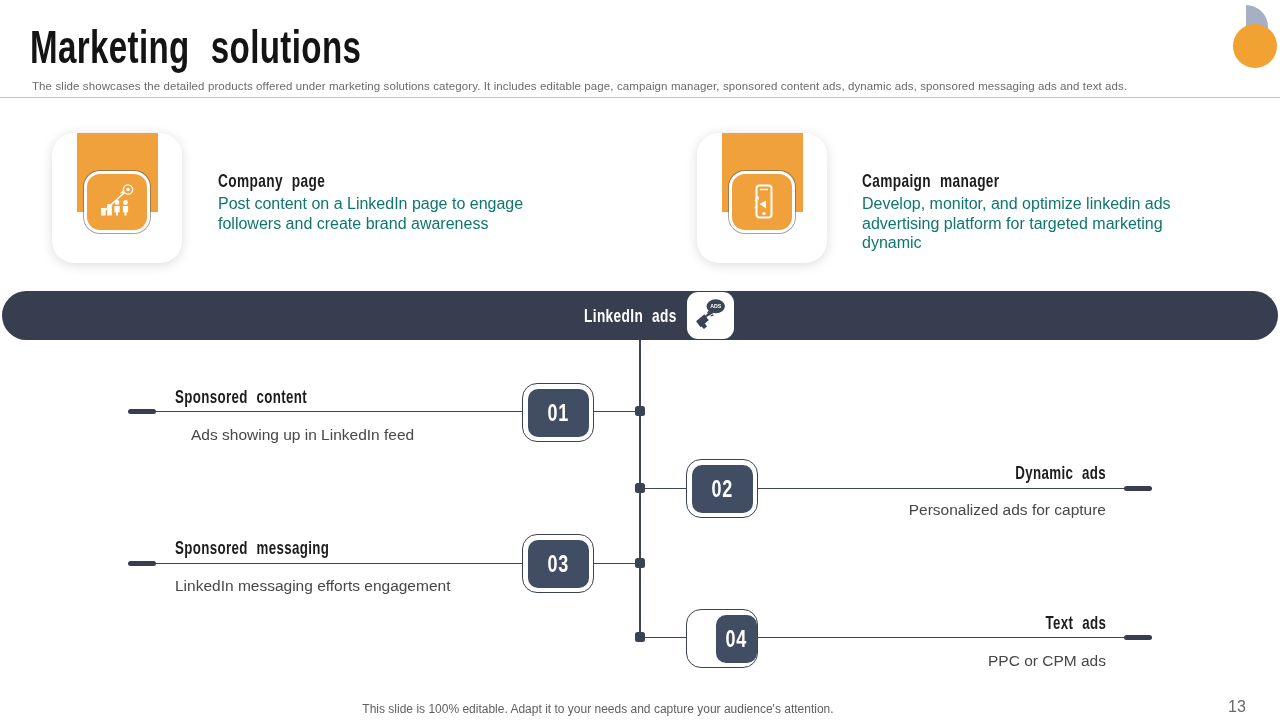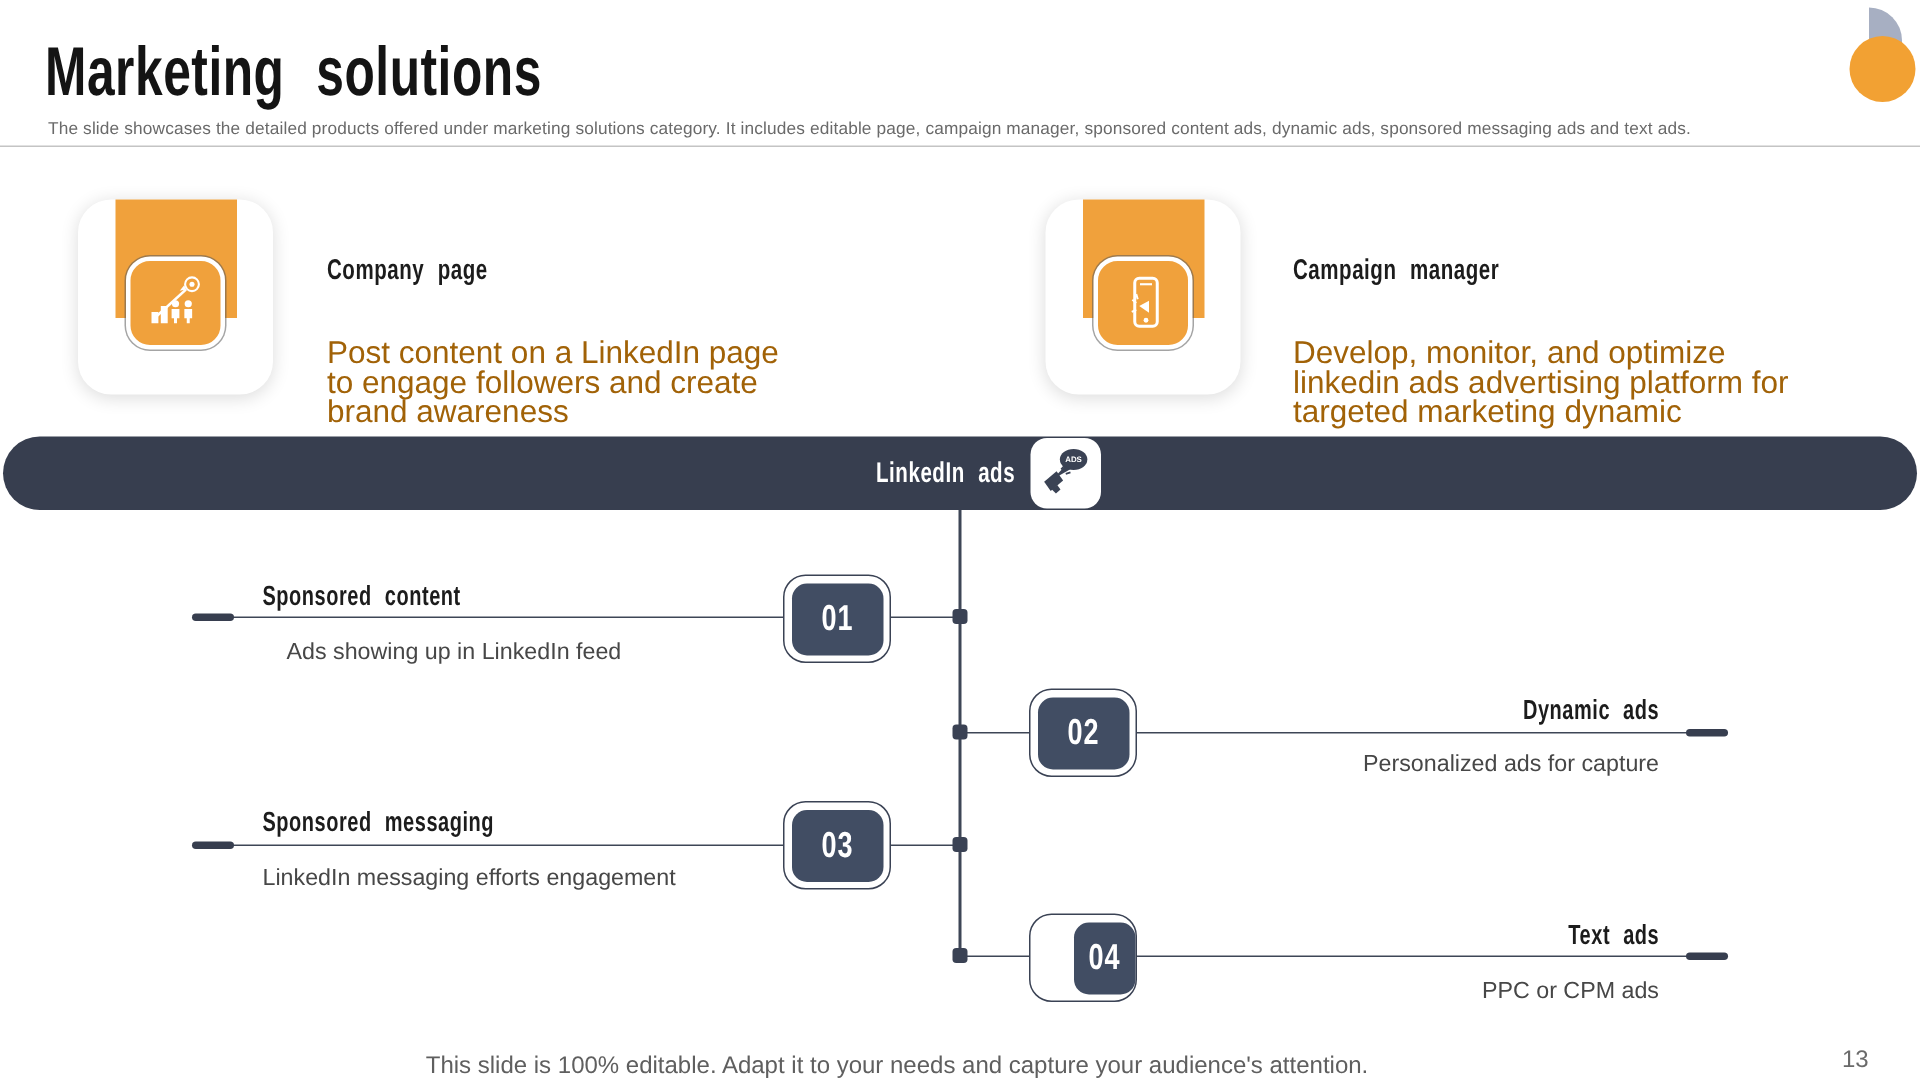--- a/index.html
+++ b/index.html
@@ -33,21 +33,21 @@
   .flag-1 { left:77px; top:133px; }
   .flag-2 { left:722px; top:133px; }
   .icon-box {
     width:66px; height:62px; background:#f0a13c; border:3px solid #ffffff;
     border-radius:16px; box-shadow:0 0 0 1px rgba(90,90,90,.55);
     display:flex; align-items:center; justify-content:center;
   }
   .icon-box-1 { left:84px; top:171px; }
   .icon-box-2 { left:729px; top:171px; }
   .card-heading { font-size:19px; line-height:19px; }
-  .card-desc { font-size:21px; line-height:19.5px; color:#a16207;margin-top:32px; }
+  .card-desc { font-size:16px; line-height:19.5px; color:#0f766e; }
   .card-head-1 { left:218px; top:171px; }
   .card-desc-1 { left:218px; top:194px; width:315px; }
   .card-head-2 { left:862px; top:171px; }
   .card-desc-2 { left:862px; top:194px; width:360px; }
 
   
   .banner { left:2px; top:291px; width:1276px; height:49px; background:#373e4f; border-radius:25px; }
   .banner-label { left:540px; top:291px; width:180px; height:49px; display:flex; align-items:center; justify-content:center;
                   color:#ffffff; font-size:19px; }
   .banner-icon { left:687px; top:292px; width:47px; height:47px; background:#ffffff; border-radius:11px;
@@ -182,16 +182,16 @@
     <div class="abs node" style="left:635px; top:632px;"></div>
     <div class="abs tl-title cond cx-r ta-r" style="right:174px; top:613px;">Text ads</div>
     <div class="abs tl-desc ta-r" style="right:174px; top:652px;">PPC or CPM ads</div>
     <div class="abs badge" style="left:686px; top:609px;padding-left:29px;">
       <div class="badge-inner">
         <span class="badge-num">04</span>
       </div>
     </div>
   </div>
 
-  <div class="abs" style="left:0; top:702px; width:1196px; text-align:center; font-size:16px; color:#5f5f5f;">This slide is 100% editable. Adapt it to your needs and capture your audience's attention.</div>
+  <div class="abs" style="left:0; top:702px; width:1196px; text-align:center; font-size:12px; color:#5f5f5f;">This slide is 100% editable. Adapt it to your needs and capture your audience's attention.</div>
   <div class="abs" style="left:1228px; top:698px; font-size:16px; color:#6a6a6a;">13</div>
 
 </div>
 
 </body></html>

